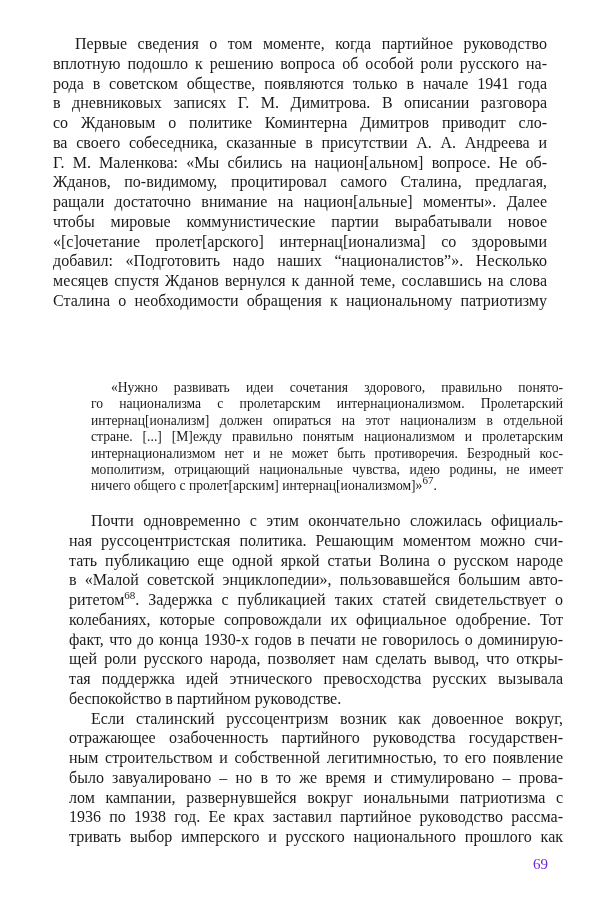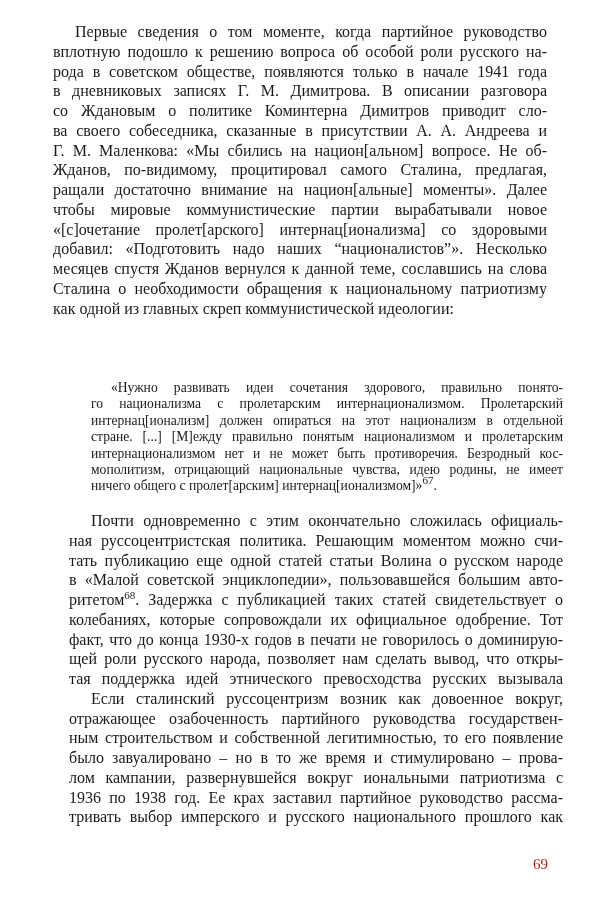--- a/index.html
+++ b/index.html
@@ -32,33 +32,33 @@
     position: absolute;
     left: 22px;
     top: 345px;
     width: 472px;
     font-size: 13.6px;
     line-height: 16.4px;
   }
   .quote .line { height: 16.4px; }
   .quote .line.indent { padding-left: 20px; }
   .p2 { position: absolute; left: 16px; top: 493px; width: 494px; }
-  .p1 { position: absolute; left: 0; top: 4px; width: 494px; }
+  .p1 { position: absolute; left: 0; top: 16px; width: 494px; }
   sup {
     font-size: 11px;
     line-height: 0;
     vertical-align: super;
   }
   .page-number {
     position: absolute;
     left: 533px;
     top: 856px;
     font-size: 15px;
     font-family: "Liberation Serif", serif;
-    color: #b91c1c;
+    color: #6d28d9;
   }
 </style>
 </head>
 <body>
 
 <div class="page">
 
   <div class="p1">
     <span class="line indent">Первые сведения о том моменте, когда партийное руководство</span>
     <span class="line">вплотную подошло к решению вопроса об особой роли русского на-</span>
@@ -67,43 +67,43 @@
     <span class="line">со Ждановым о политике Коминтерна Димитров приводит сло-</span>
     <span class="line">ва своего собеседника, сказанные в присутствии А. А. Андреева и</span>
     <span class="line">Г. М. Маленкова: «Мы сбились на национ[альном] вопросе. Не об-</span>
     <span class="line">Жданов, по-видимому, процитировал самого Сталина, предлагая,</span>
     <span class="line">ращали достаточно внимание на национ[альные] моменты». Далее</span>
     <span class="line">чтобы мировые коммунистические партии вырабатывали новое</span>
     <span class="line">«[с]очетание пролет[арского] интернац[ионализма] со здоровыми</span>
     <span class="line">добавил: «Подготовить надо наших “националистов”». Несколько</span>
     <span class="line">месяцев спустя Жданов вернулся к данной теме, сославшись на слова</span>
     <span class="line">Сталина о необходимости обращения к национальному патриотизму</span>
-    <span class="line last">как одной из главных скреп коммунистической идеологии:</span>
   </div>
 
   <div class="quote">
     <span class="line indent">«Нужно развивать идеи сочетания здорового, правильно понято-</span>
     <span class="line">го национализма с пролетарским интернационализмом. Пролетарский</span>
     <span class="line">интернац[ионализм] должен опираться на этот национализм в отдельной</span>
     <span class="line">стране. [...] [М]ежду правильно понятым национализмом и пролетарским</span>
     <span class="line">интернационализмом нет и не может быть противоречия. Безродный кос-</span>
     <span class="line">мополитизм, отрицающий национальные чувства, идею родины, не имеет</span>
     <span class="line last"><span>ничего общего с пролет[арским] интернац[ионализмом]»</span><sup>67</sup><span>.</span></span>
   </div>
 
   <div class="p2">
     <span class="line indent">Почти одновременно с этим окончательно сложилась официаль-</span>
     <span class="line">ная руссоцентристская политика. Решающим моментом можно счи-</span>
-    <span class="line">тать публикацию еще одной статей статьи Волина о русском народе</span>
+    <span class="line">тать публикацию еще одной яркой статьи Волина о русском народе</span>
     <span class="line">в «Малой советской энциклопедии», пользовавшейся большим авто-</span>
     <span class="line"><span>ритетом</span><sup>68</sup><span>. Задержка с публикацией таких статей свидетельствует о</span></span>
     <span class="line">колебаниях, которые сопровождали их официальное одобрение. Тот</span>
     <span class="line">факт, что до конца 1930-х годов в печати не говорилось о доминирую-</span>
     <span class="line">щей роли русского народа, позволяет нам сделать вывод, что откры-</span>
     <span class="line">тая поддержка идей этнического превосходства русских вызывала</span>
+    <span class="line last">беспокойство в партийном руководстве.</span>
 
     <span class="line indent">Если сталинский руссоцентризм возник как довоенное вокруг,</span>
     <span class="line">отражающее озабоченность партийного руководства государствен-</span>
     <span class="line">ным строительством и собственной легитимностью, то его появление</span>
     <span class="line">было завуалировано – но в то же время и стимулировано – прова-</span>
     <span class="line">лом кампании, развернувшейся вокруг иональными патриотизма с</span>
     <span class="line">1936 по 1938 год. Ее крах заставил партийное руководство рассма-</span>
     <span class="line">тривать выбор имперского и русского национального прошлого как</span>
   </div>
 

